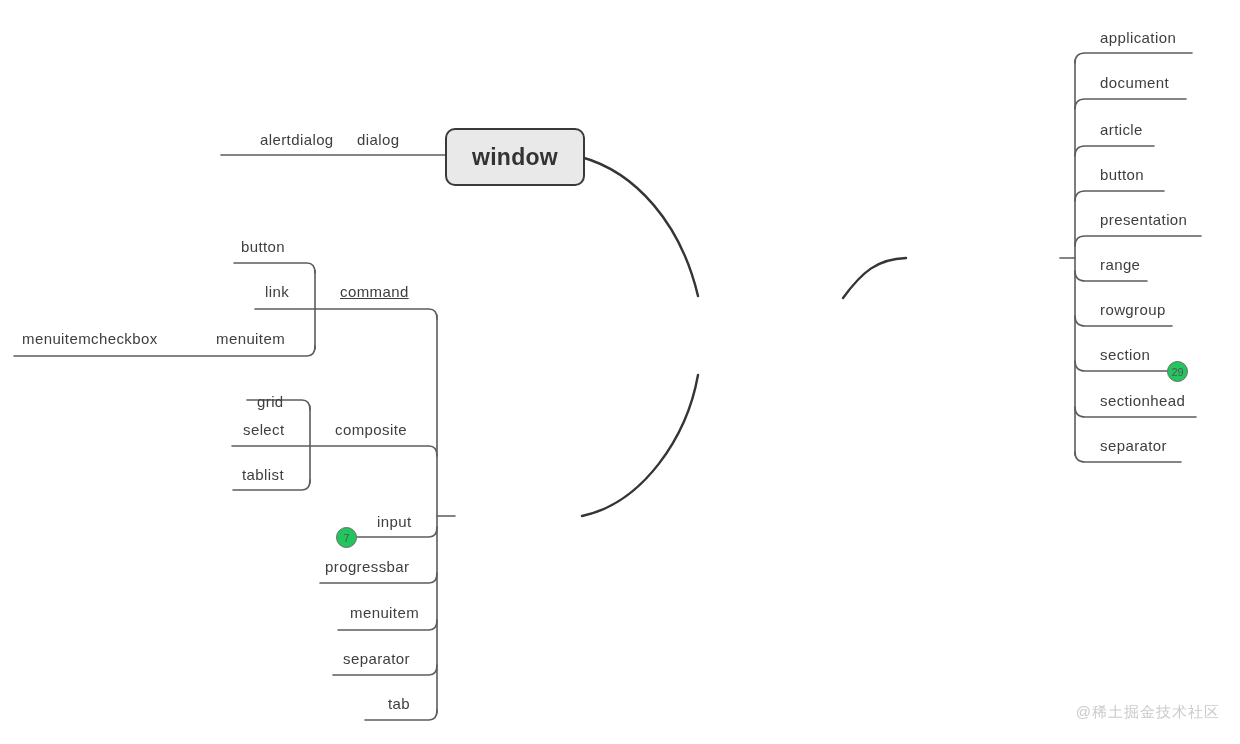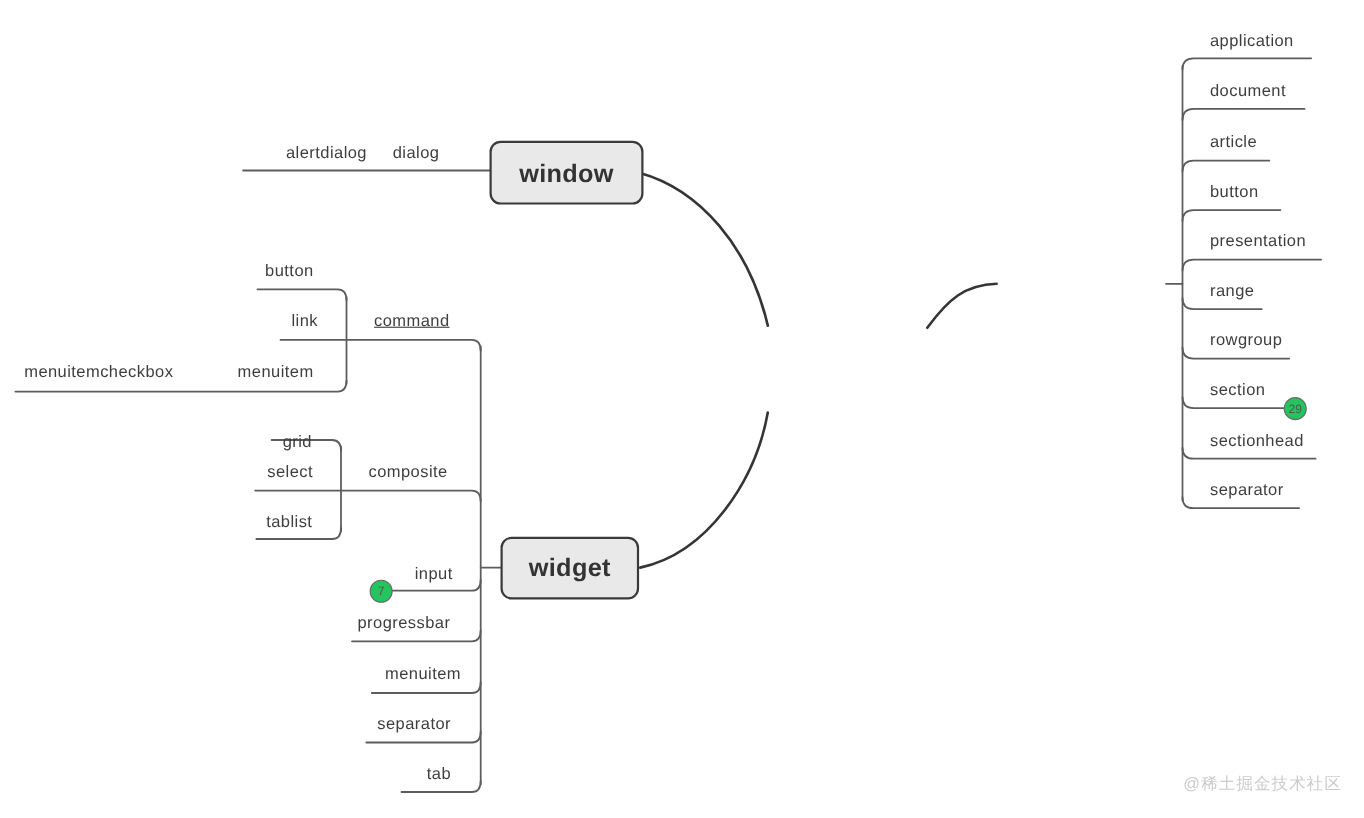--- a/index.html
+++ b/index.html
@@ -70,21 +70,20 @@
     <path class="thin" d="M 315,270 L 315,349"></path>
     <path class="thin" d="M 234,263 L 307,263 Q 315,263 315,273"></path>
     <path class="thin" d="M 14,356 L 307,356 Q 315,356 315,346"></path>
 
     <path class="thin" d="M 310,406 L 310,483"></path>
     <path class="thin" d="M 247,400 L 302,400 Q 310,400 310,410"></path>
     <path class="thin" d="M 233,490 L 302,490 Q 310,490 310,480"></path>
   </svg>
 
   <div class="node" style="left:445px;top:128px;width:140px;height:58px;">window</div>
-  <div class="node" style="left:455px;top:488px;width:126px;height:57px;">widget</div>
 
   <span class="leaf" style="left:357px;top:131px;">dialog</span>
   <span class="leaf" style="left:228px;top:131px;margin-left:32px;">alertdialog</span>
 
   <span class="leaf" style="left:1100px;top:29px;">application</span>
   <span class="leaf" style="left:1100px;top:74px;">document</span>
   <span class="leaf" style="left:1100px;top:121px;">article</span>
   <span class="leaf" style="left:1100px;top:166px;">button</span>
   <span class="leaf" style="left:1100px;top:211px;">presentation</span>
   <span class="leaf" style="left:1100px;top:256px;">range</span>

